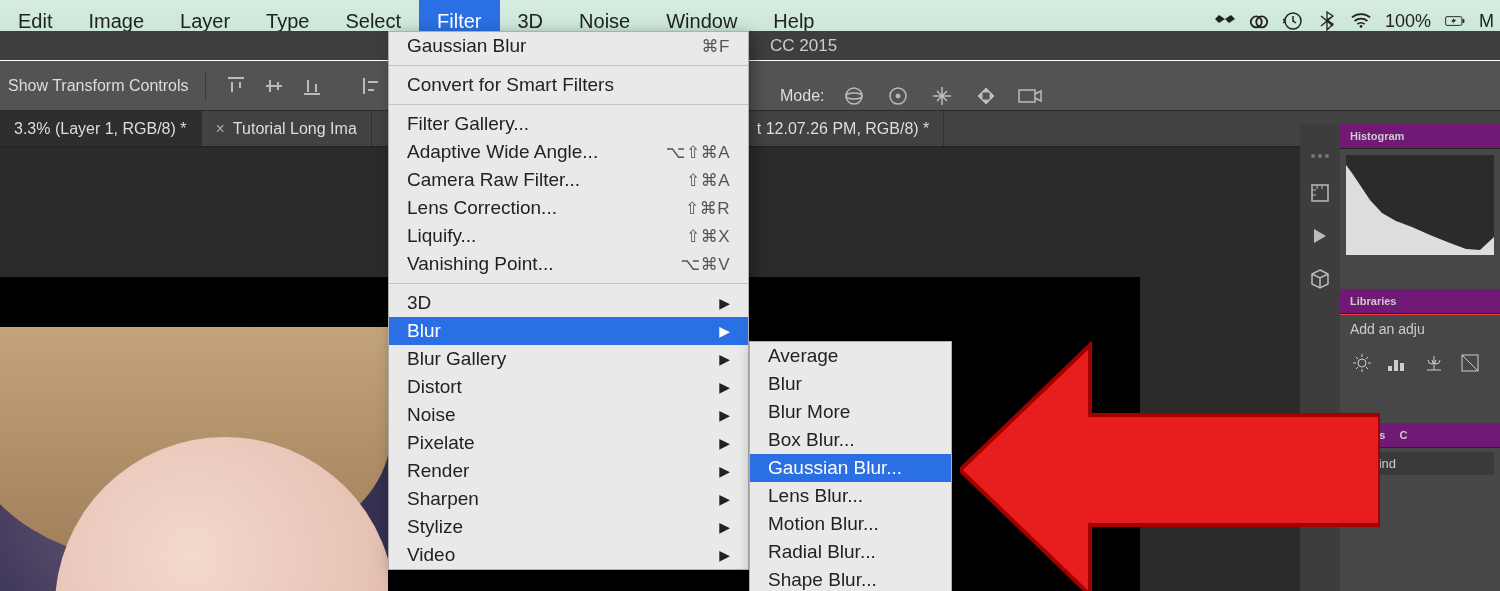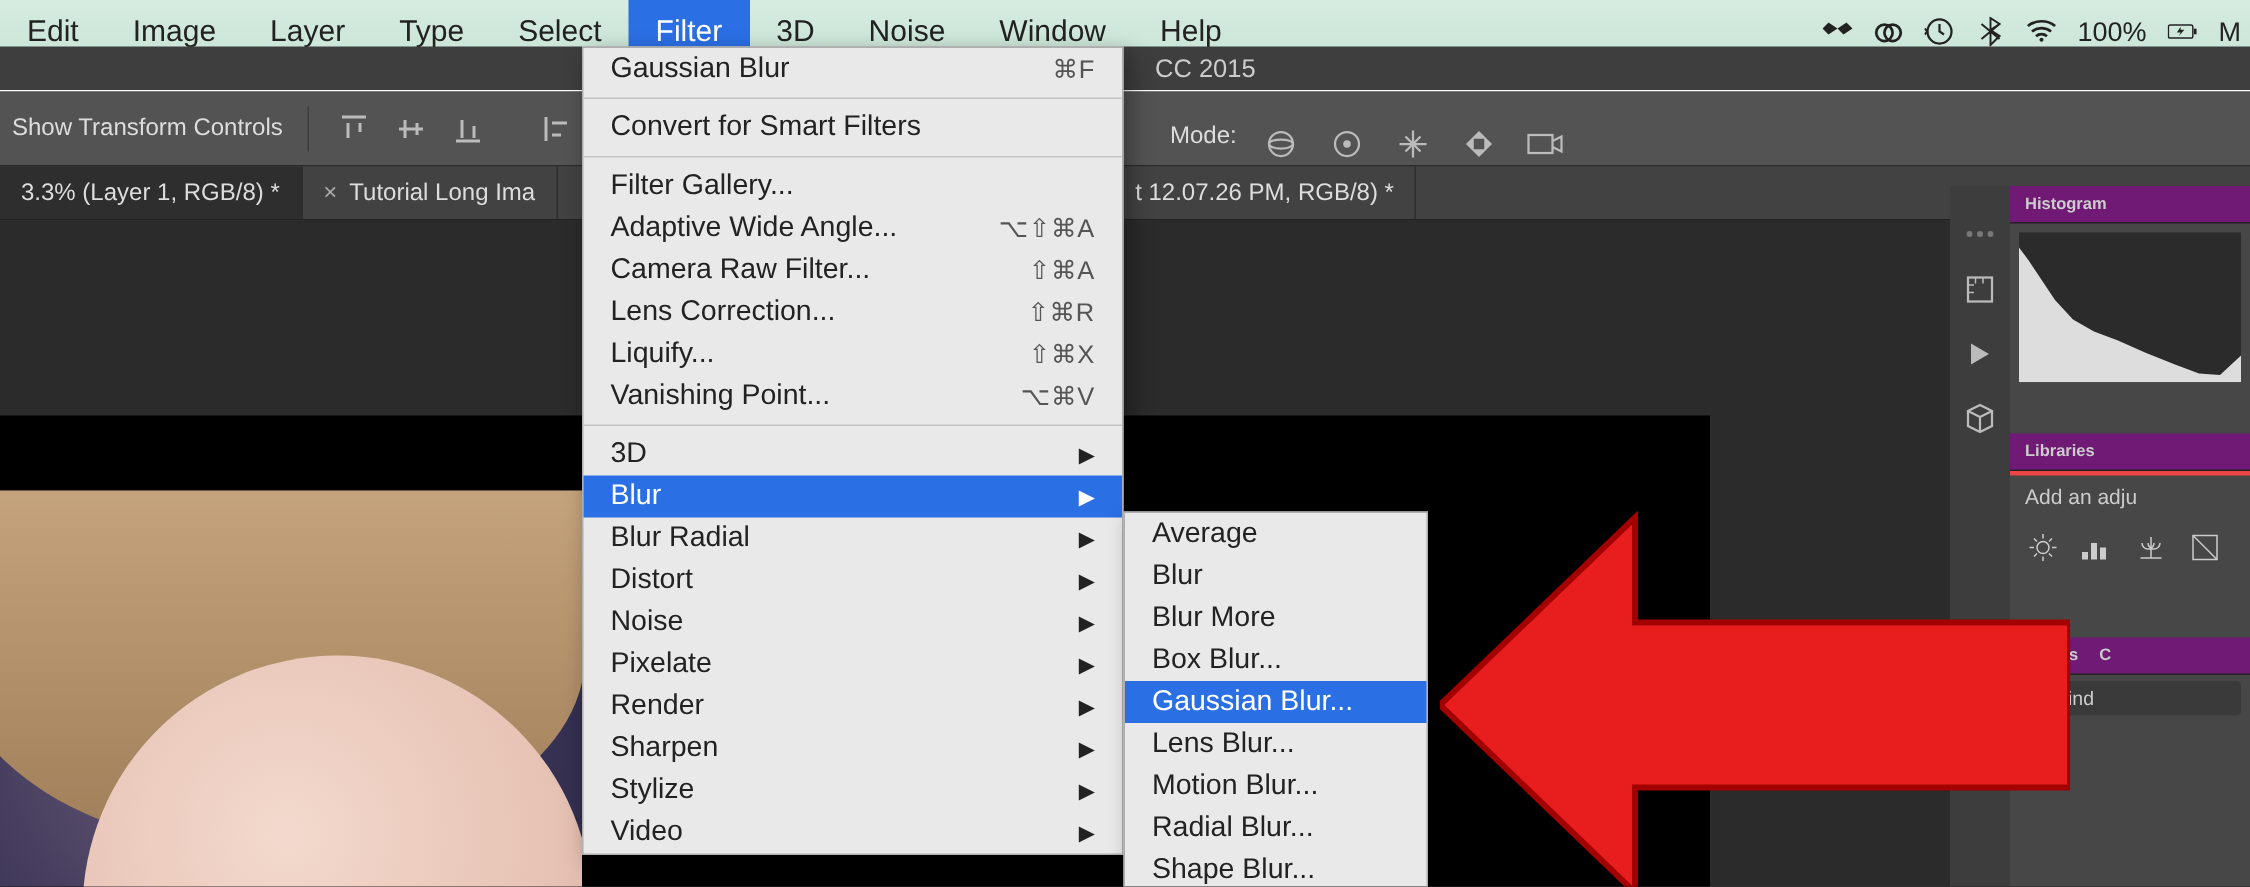--- a/index.html
+++ b/index.html
@@ -36,21 +36,21 @@
   .brow { position:absolute; left:220px; top:270px; width:130px; height:20px; border-radius:10px; background:#a8896b; transform:rotate(-6deg);}
   .hair { position:absolute; left:-30px; top:-20px; width:420px; height:260px; border-radius:0 0 60% 60%; background:linear-gradient(180deg,#c7a77f,#9e7d58);}
   
   
   .rpanel { position:absolute; top:124px; right:0; width:160px; height:467px; background:#474747; color:#ccc; font-size:14px;}
   .rpanel .collapse { position:absolute; top:0; left:-40px; width:40px; height:467px; background:#3d3d3d; display:flex; flex-direction:column; align-items:center; gap:20px; padding-top:30px;}
   .rpanel .section-tab { background:#701a75; padding:6px 10px; font-weight:bold; font-size:11px; border-bottom:1px solid #222;}
   .rpanel .histogram { height:140px; padding:6px;}
   .rpanel .histogram .chart { width:100%; height:100px; background:#2b2b2b; position:relative; overflow:hidden;}
   .rpanel .histogram .chart svg { position:absolute; bottom:0; left:0;}
-  .rpanel .row { padding:6px 10px; border-top:3px solid #ef4444;}
+  .rpanel .row { padding:6px 10px; border-top:1px solid #ef4444;}
   .rpanel .adjust-icons { display:flex; gap:12px; padding:8px 10px; flex-wrap:wrap;}
   .rpanel .adj-ico { width:24px; height:24px; display:flex; align-items:center; justify-content:center;}
   .rpanel .search { display:flex; align-items:center; gap:4px; padding:4px 8px; background:#3a3a3a; margin:4px 6px; border-radius:3px; font-size:13px;}
 
   
   .menu { position:absolute; background:#e9e9e9; border:1px solid #aeaeae; box-shadow: 4px 4px 14px rgba(0,0,0,0.35); font-size:19px; color:#222;}
   .menu .row { display:flex; align-items:center; height:28px; padding:0 18px; justify-content:space-between; white-space:nowrap;}
   .menu .row.sel { background:#2b6fe4; color:#fff;}
   .menu .row .arrow { font-size:14px; color:#222;}
   .menu .row.sel .arrow { color:#fff;}
@@ -146,21 +146,21 @@
   <div class="opt-ico">
       <svg width="20" height="20">
         <path d="M2 2v16M6 6h10M6 14h6" stroke-width="2"></path>
       </svg>
     </div>
   <div class="opt-ico">
       <svg width="20" height="20">
         <path d="M10 2v16M4 6h12M6 14h8" stroke-width="2"></path>
       </svg>
     </div>
-  <div style="position:absolute; left:780px; display:flex; align-items:flex-start; gap:16px;margin-top:21px;">
+  <div style="position:absolute; left:780px; display:flex; align-items:center; gap:16px;margin-top:21px;">
     <span>Mode:</span>
     <div class="opt-ico">
         <svg width="22" height="22">
           <circle cx="11" cy="11" r="8" stroke-width="1.5"></circle>
           <ellipse cx="11" cy="11" rx="8" ry="3" stroke-width="1.5"></ellipse>
         </svg>
       </div>
     <div class="opt-ico">
         <svg width="22" height="22">
           <circle cx="11" cy="11" r="8" stroke-width="1.5"></circle>
@@ -320,21 +320,21 @@
 
   <div class="row">
       <span>3D</span>
       <span class="arrow">▶</span>
     </div>
   <div class="row sel">
       <span>Blur</span>
       <span class="arrow">▶</span>
     </div>
   <div class="row">
-      <span>Blur Radial</span>
+      <span>Blur Gallery</span>
       <span class="arrow">▶</span>
     </div>
   <div class="row">
       <span>Distort</span>
       <span class="arrow">▶</span>
     </div>
   <div class="row">
       <span>Noise</span>
       <span class="arrow">▶</span>
     </div>

